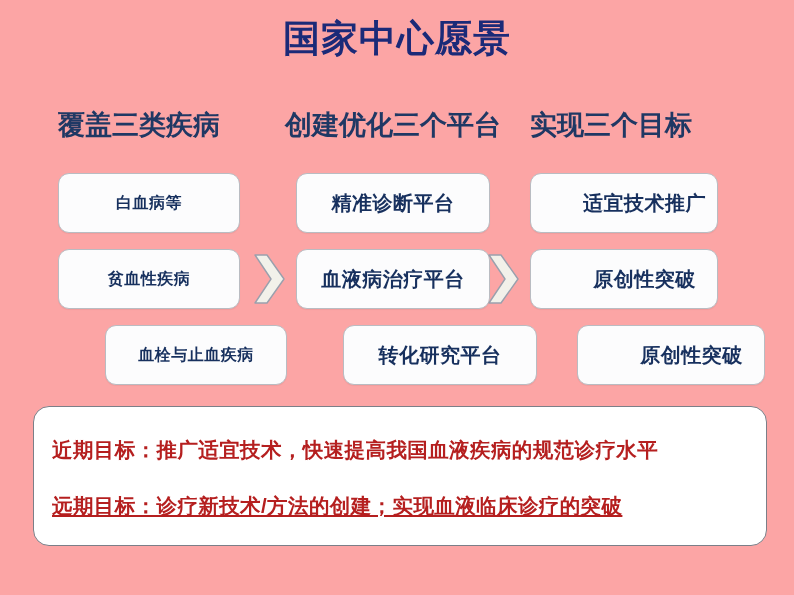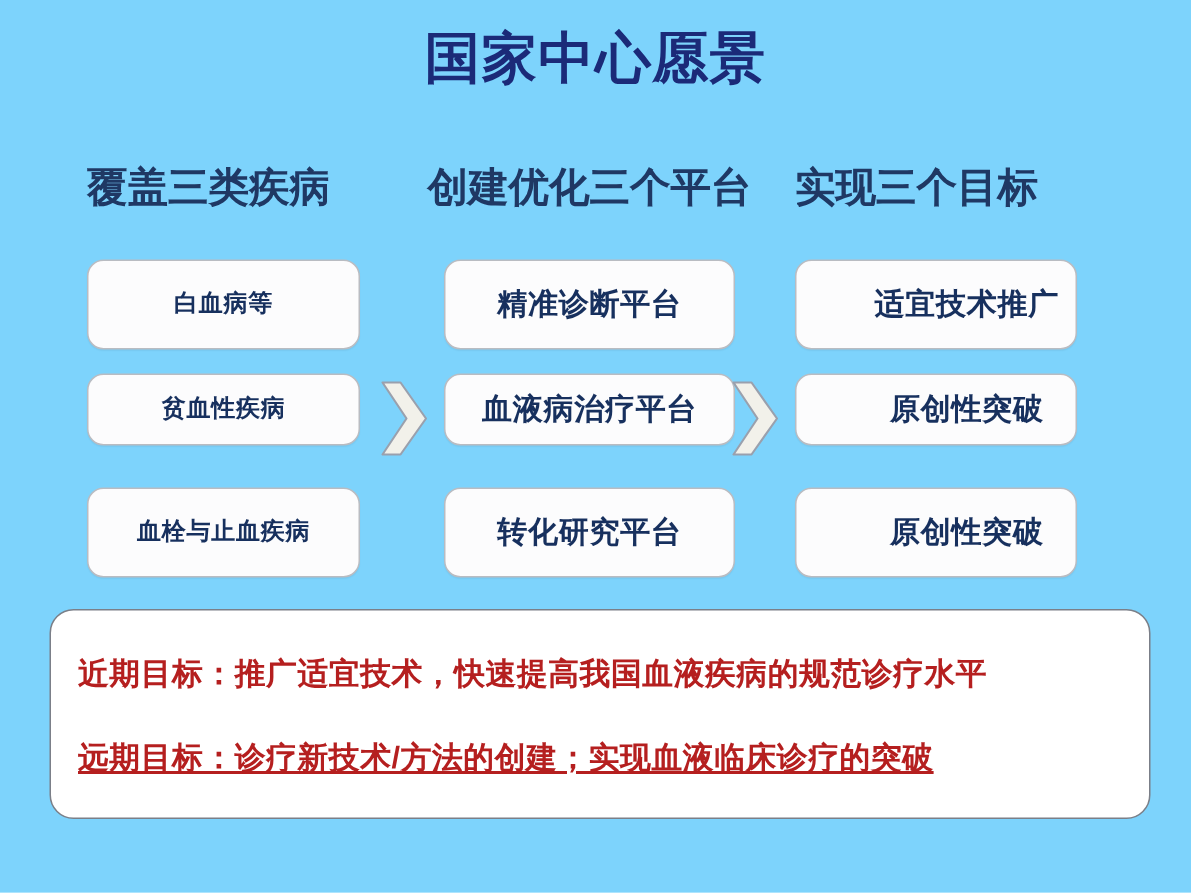--- a/index.html
+++ b/index.html
@@ -13,21 +13,21 @@
     height: 595px;
     position: relative;
     overflow: hidden;
     font-family: "Liberation Sans", "DejaVu Sans", sans-serif;
     -webkit-font-smoothing: antialiased;
   }
 
   .slide {
     position: absolute;
     inset: 0;
-    background: #7dd3fc;
+    background: #fca5a5;
   }
 
   
   .slide-title {
     position: absolute;
     top: 16px;
     left: 0;
     width: 794px;
     text-align: center;
     font-size: 37px;
@@ -71,22 +71,22 @@
     white-space: nowrap;
     box-shadow: 0 1px 1px rgba(0,0,0,0.05);
   }
 
   
   .col1 .box { left: 58px;  width: 182px; }
   .col2 .box { left: 296px; width: 194px; }
   .col3 .box { left: 530px; width: 188px; }
 
   .row1 { top: 173px; height: 60px; }
-  .row2 { top: 249px; height: 48px; }
-  .row3 { top: 325px; height: 60px; }
+  .row2 { top: 249px; height: 60px; }
+  .row3 { top: 325px; height: 60px; margin-left: 47px; }
 
   .col1 .box { font-size: 16px; }
   .col2 .box { font-size: 20px; }
   .col3 .box { font-size: 20px; padding-left: 41px; }
 
   
   .chevron {
     position: absolute;
     top: 252px;
     width: 34px;

